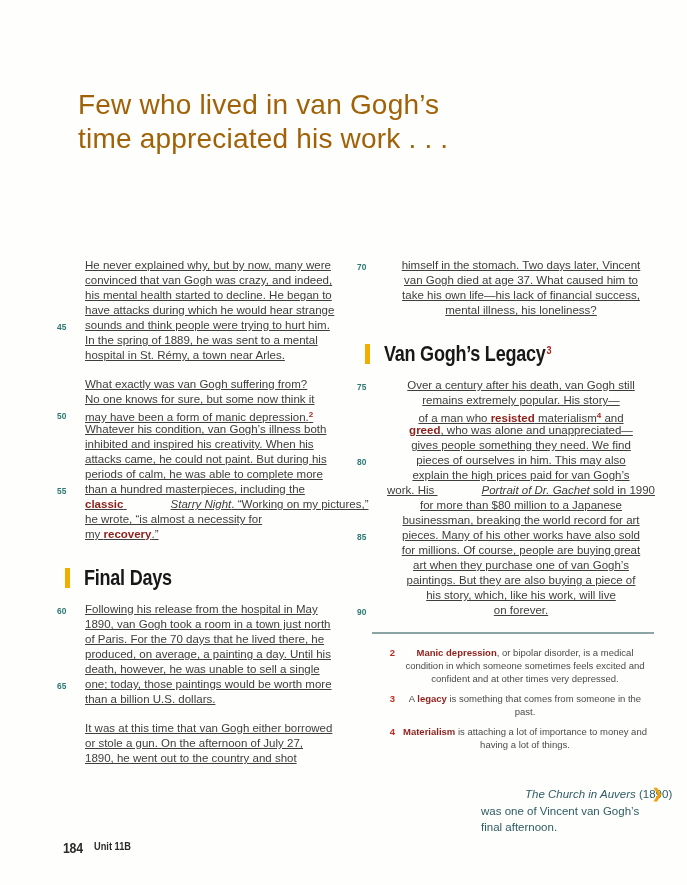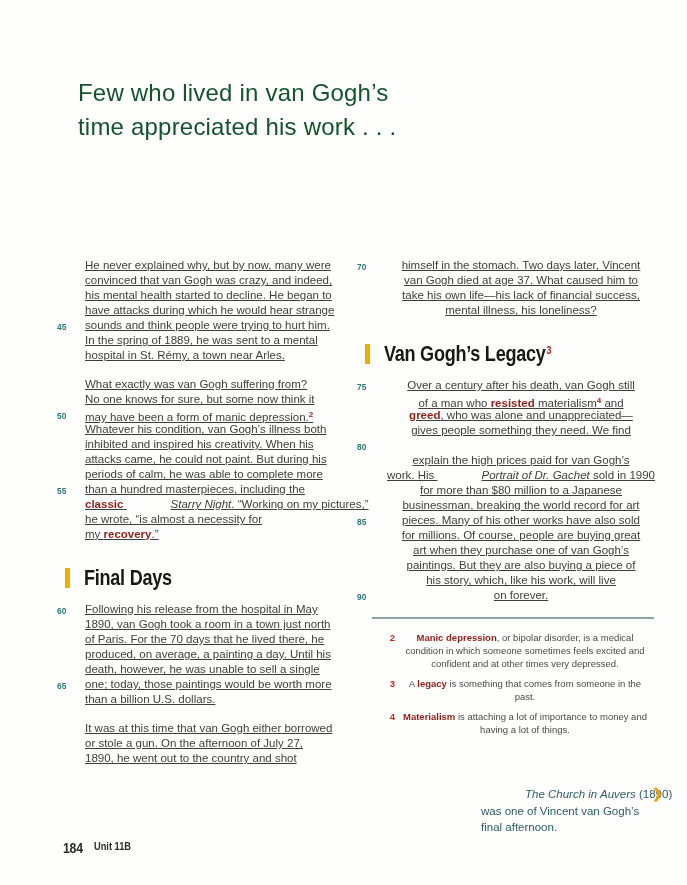--- a/index.html
+++ b/index.html
@@ -1,21 +1,21 @@
 <!DOCTYPE html>
 <html><head>
 <meta charset="utf-8">
 <style>
   html,body { margin:0; padding:0; background:#ffffff; }
   .page {
     position:relative; width:687px; height:885px; background:#fefefd;
     font-family:"Liberation Sans", sans-serif; overflow:hidden;
   }
-  .title { position:absolute; left:78px; top:76px; color:#14532d;
-    font-size:24px; line-height:34px; letter-spacing:0.2px; font-weight:400; }
+  .title { position:absolute; left:78px; top:88px; color:#a16207;
+    font-size:28px; line-height:34px; letter-spacing:0.2px; font-weight:400; }
   .col { position:absolute; top:258px; padding-left:28px; box-sizing:border-box; }
   .col-left  { left:57px;  width:300px; }
   .col-right { left:357px; width:300px;text-align:center; }
   .para { margin:0 0 14px 0; }
   .line { position:relative; white-space:nowrap; height:15px; line-height:15px;
           font-size:11.5px; color:#3e3e3e;text-decoration:underline; }
   .lnum { position:absolute; left:-28px; top:1px; font-size:9.5px; font-weight:700;
           color:#2c7873; transform:scaleX(0.88); transform-origin:left; }
   .sec-heading { display:flex; align-items:center; margin:24px 0 12px -20px; height:24px; }
   .gold-bar { width:5px; height:20px; background:#f2ae00; margin-right:14px; flex:none; }
@@ -98,24 +98,25 @@
         <div class="line"><span>van Gogh died at age 37. What caused him to</span></div>
         <div class="line"><span>take his own life—his lack of financial success,</span></div>
         <div class="line"><span>mental illness, his loneliness?</span></div>
       </div>
       <div class="sec-heading">
         <span class="gold-bar"></span>
         <span class="sec-heading-text">Van Gogh’s Legacy<sup class="hsup">3</sup></span>
       </div>
       <div class="para">
         <div class="line"><span class="lnum">75</span><span>Over a century after his death, van Gogh still</span></div>
+        <div class="line"><span>remains extremely popular. His story—</span></div>
         <div class="line"><span>of a man who </span><span class="kw">resisted</span><span> materialism</span><span class="supr">4</span><span> and</span></div>
         <div class="line"><span class="kw">greed</span><span>, who was alone and unappreciated—</span></div>
         <div class="line"><span>gives people something they need. We find</span></div>
-        <div class="line"><span class="lnum">80</span></div>
+        <div class="line"><span class="lnum">80</span><span>pieces of ourselves in him. This may also</span></div>
         <div class="line"><span>explain the high prices paid for van Gogh’s</span></div>
         <div class="line"><span>work. His </span><span class="it">Portrait of Dr. Gachet</span><span> sold in 1990</span></div>
         <div class="line"><span>for more than $80 million to a Japanese</span></div>
         <div class="line"><span>businessman, breaking the world record for art</span></div>
         <div class="line"><span class="lnum">85</span><span>pieces. Many of his other works have also sold</span></div>
         <div class="line"><span>for millions. Of course, people are buying great</span></div>
         <div class="line"><span>art when they purchase one of van Gogh’s</span></div>
         <div class="line"><span>paintings. But they are also buying a piece of</span></div>
         <div class="line"><span>his story, which, like his work, will live</span></div>
         <div class="line"><span class="lnum">90</span><span>on forever.</span></div>

